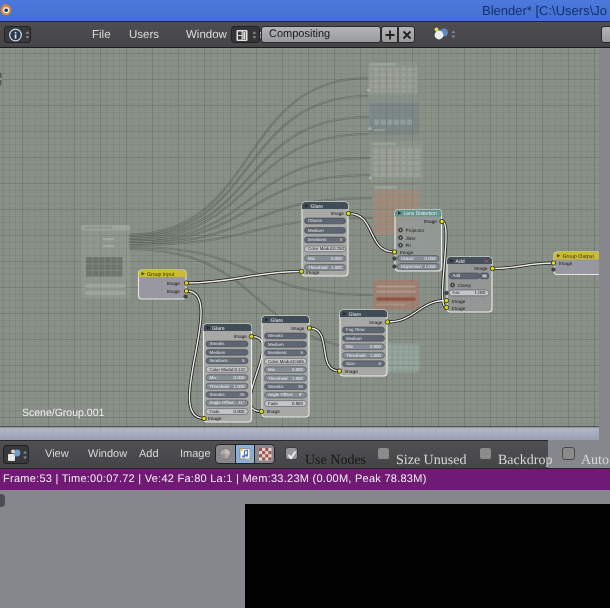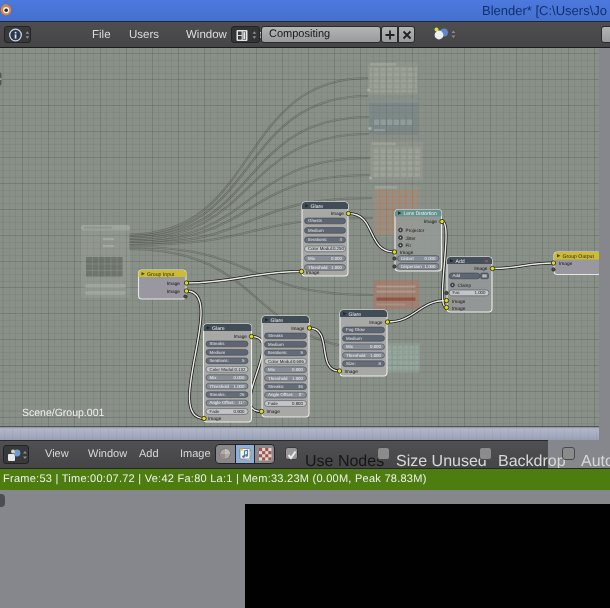--- a/index.html
+++ b/index.html
@@ -17,29 +17,29 @@
 .ngrid { position:absolute; left:0; top:0; width:618px; height:400px;
   background-color:#899087;
   background-image:
     repeating-linear-gradient(0deg, rgba(20,28,20,0.10) 0 1px, transparent 1px 26px),
     repeating-linear-gradient(90deg, rgba(20,28,20,0.10) 0 1px, transparent 1px 26px),
     repeating-linear-gradient(0deg, rgba(20,28,20,0.06) 0 1px, transparent 1px 6.5px),
     repeating-linear-gradient(90deg, rgba(20,28,20,0.06) 0 1px, transparent 1px 6.5px);
 }
 .nheader { position:absolute; left:0; top:440px; width:548px; height:28px; background:linear-gradient(#505052,#454547); border-top:1px solid #2a2a2a; }
 .nmenu { position:absolute; font-size:11px; color:#d8d8d8; top:7px; }
-.statsbar { position:absolute; left:0; top:468px; width:610px; height:22px; background:#4d7c0f; border-top:1px solid #27272a; }
+.statsbar { position:absolute; left:0; top:468px; width:610px; height:22px; background:#701a75; border-top:1px solid #27272a; }
 .statsbar .stext { position:absolute; left:3px; top:4px; font-size:11px; letter-spacing:0.26px; color:#f0f0f0; white-space:nowrap; }
 .bottom { position:absolute; left:0; top:490px; width:610px; height:118px; background:#85878d; }
 .blackbox { position:absolute; left:245px; top:14px; width:365px; height:104px; background:#010101; }
 .btab { position:absolute; left:0; top:4px; width:5px; height:13px; background:#4b4d51; border-radius:0 4px 4px 0; }
 .field { position:absolute; top:4px; height:17px; background:linear-gradient(#b3b4b6,#9a9b9d); border:1px solid #2b2b2b; border-radius:3px; font-size:11px; color:#161616; }
 .hbtn { position:absolute; top:4px; height:17px; background:#3a3b3d; border:1px solid #232323; border-radius:3px; }
 .cbox { position:absolute; top:6px; width:13px; height:13px; border-radius:3px; }
-.cblabel { position:absolute; top:12px; font-size:16px; white-space:nowrap; }
+.cblabel { position:absolute; top:12px; font-size:14px; white-space:nowrap;font-family:Liberation Serif, serif; }
 </style>
 </head>
 <body>
 <div class="titlebar">
   <svg width="16" height="16" style="position:absolute;left:0;top:3px">
     <circle cx="6" cy="7" r="5.2" fill="#e8832c"></circle>
     <path d="M 2.5 2.2 Q 5.5 0.5 8.5 2.2 L 6 4.5 Z" fill="#e8832c"></path>
     <circle cx="6.2" cy="7.2" r="3.1" fill="#f4f4f0"></circle>
     <circle cx="6.2" cy="7.2" r="1.8" fill="#1a2a50"></circle>
   </svg>

